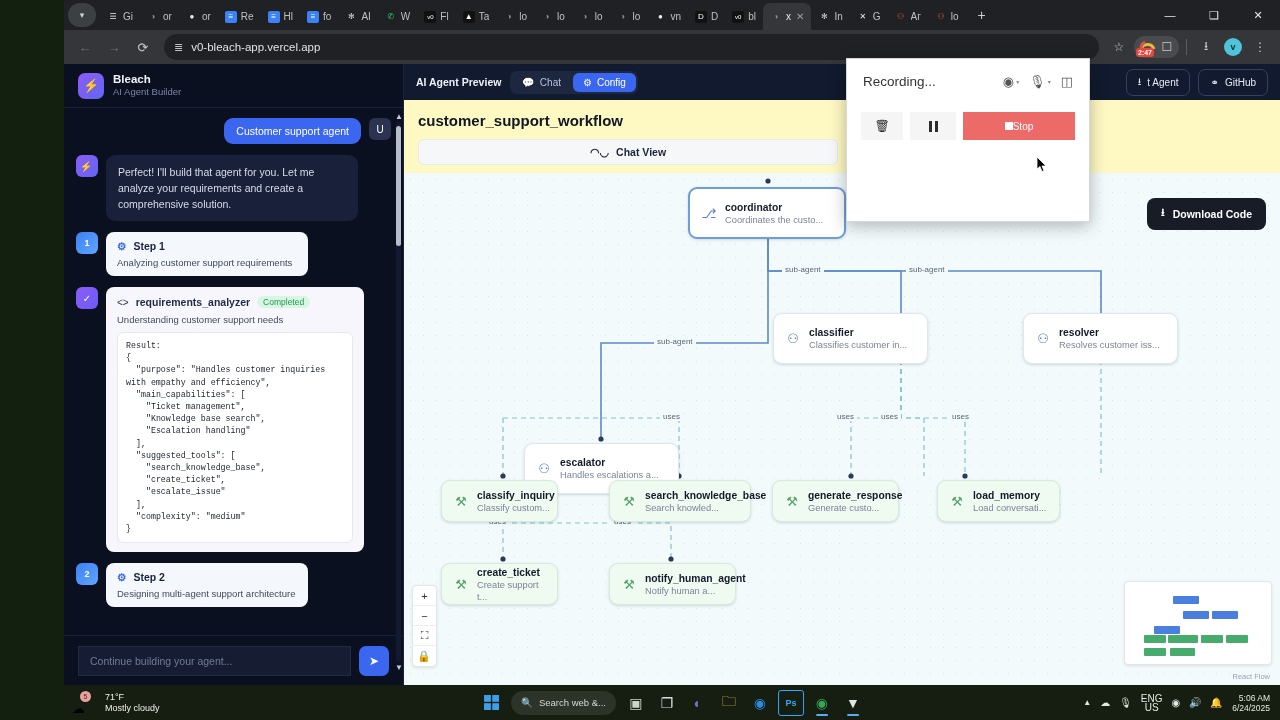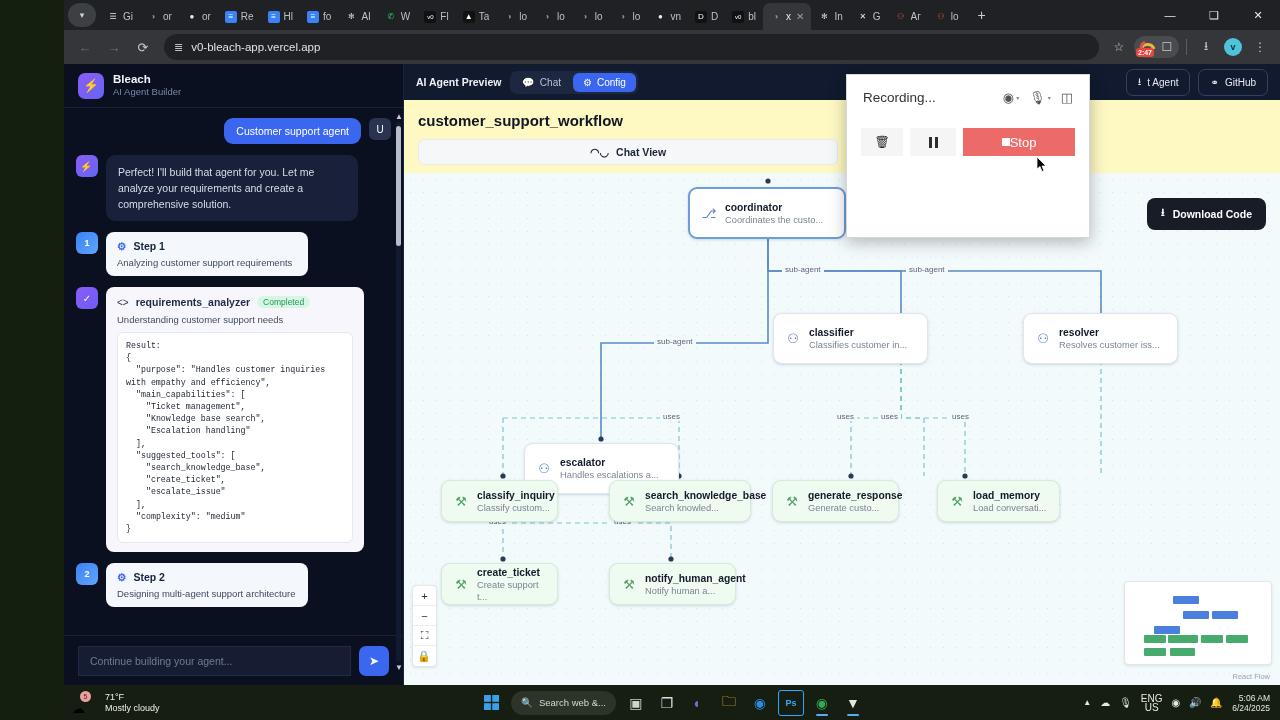--- a/index.html
+++ b/index.html
@@ -133,36 +133,36 @@
      border-radius:4px; box-shadow:0 1px 3px rgba(0,0,0,.1); }
   .ctrls div { height:20px; display:flex; align-items:center; justify-content:center;
      border-bottom:1px solid #eceef2; color:#2b3244; font-size:11px; }
   .ctrls div:last-child { border-bottom:none; }
   .minimap { position:absolute; right:8px; bottom:20px; width:148px; height:84px; background:#fff;
      border:1px solid #e3e6ec; border-radius:4px; box-shadow:0 1px 3px rgba(0,0,0,.1); padding:5px; }
   .mm-node { position:absolute; border-radius:1px; }
   .rf-attr { position:absolute; right:10px; bottom:4px; color:#9aa3b2; font-size:7.5px; }
 
   
-  .recorder { position:absolute; left:846px; top:74px; width:244px; height:164px; background:#fff;
+  .recorder { position:absolute; left:846px; top:58px; width:244px; height:164px; background:#fff;
      border:1px solid #d8d8d8; box-shadow:0 4px 16px rgba(0,0,0,.28); z-index:20; }
   .rec-head { height:44px; display:flex; align-items:center; padding:0 16px; gap:10px; }
   .rec-head .lbl { color:#333; font-size:13.5px; flex:1; }
   .rec-ic { display:flex; align-items:center; gap:2px; color:#555; font-size:13px; }
   .rec-caret { font-size:6px; color:#888; }
   .rec-timer { margin:0 14px; height:62px; background:#fdeeee; display:flex; align-items:center;
      justify-content:center; color:#e2615f; font-size:27px; font-weight:bold; }
   .rec-actions { display:flex; gap:7px; padding:9px 14px 0 14px; }
   .rec-trash { width:42px; height:28px; background:#f5f5f5; display:flex; align-items:center;
      justify-content:center; font-size:12px; color:#222; }
   .rec-pause { width:46px; height:28px; background:#f5f5f5; display:flex; align-items:center;
      justify-content:center; color:#2d2d2d; }
   .rec-pause span { display:inline-block; width:3px; height:11px; background:#2d2d2d; margin:0 1.5px; }
   .rec-stop { flex:1; height:28px; background:#ec6a68; color:#fff; display:flex; align-items:center;
-     justify-content:center; font-size:13px; }
+     justify-content:center; font-size:10px; }
   .rec-stop i { width:8px; height:8px; background:#fff; display:inline-block; }
   .cursor { position:absolute; left:1036px; top:156px; z-index:40; }
 
   
   .taskbar { position:absolute; left:64px; bottom:0; width:1216px; height:35px;
      background:rgba(22,30,16,.86); display:flex; align-items:center; }
   .weather { display:flex; align-items:center; gap:7px; padding-left:8px; }
   .weather .txt { color:#eef0ea; font-size:9px; line-height:11px; }
   .tb-center { position:absolute; left:50%; transform:translateX(-50%); display:flex; align-items:center; gap:7px; }
   .tb-app { width:26px;height:26px;display:flex;align-items:center;justify-content:center;

